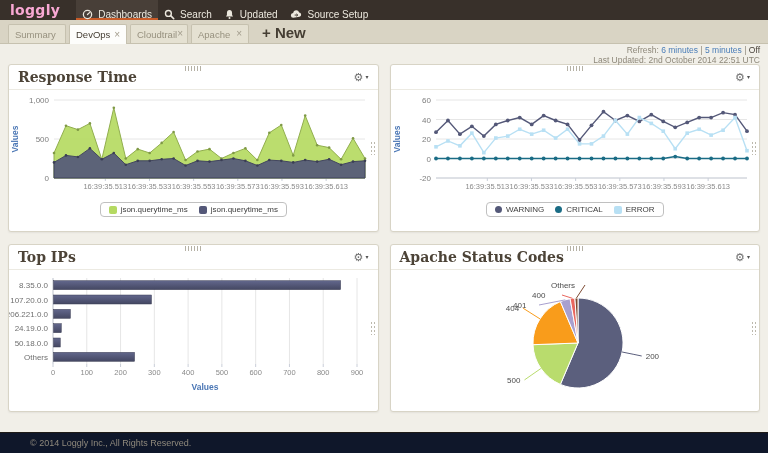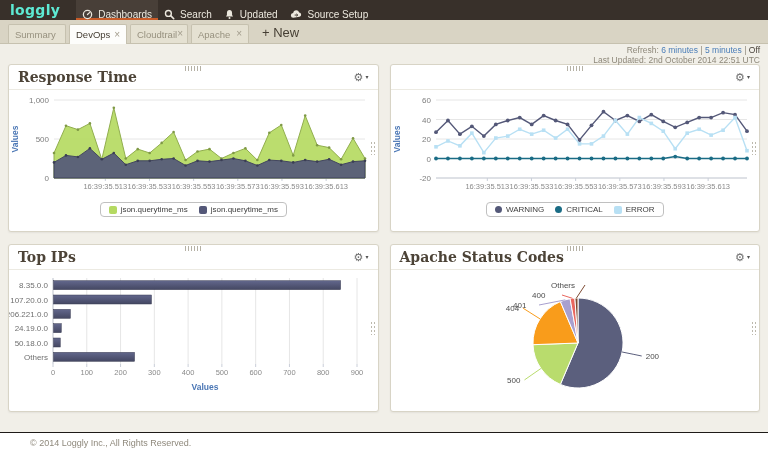--- a/index.html
+++ b/index.html
@@ -1,35 +1,35 @@
 <!DOCTYPE html>
 <html><head>
 <meta charset="utf-8">
 <style>
   html,body{margin:0;padding:0}
   body{width:768px;height:453px;background:#f1efe8;font-family:"Liberation Sans",sans-serif;overflow:hidden;position:relative}
 
   
   .topnav{height:20px;background:#38302a;display:flex;align-items:stretch;color:#ece8de;font-size:10px}
-  .logo{font-family:"DejaVu Sans",sans-serif;font-weight:bold;font-size:14px;color:#5eead4;padding:0 16px 0 10px;display:flex;align-items:center;letter-spacing:.3px;cursor:pointer}
+  .logo{font-family:"DejaVu Sans",sans-serif;font-weight:bold;font-size:14px;color:#f9a8d4;padding:0 16px 0 10px;display:flex;align-items:center;letter-spacing:.3px;cursor:pointer}
   .navitem{display:flex;align-items:flex-end;gap:5px;padding:0 6px;cursor:pointer}
   .navitem.active{background:#483f38;box-shadow:inset 0 -2px 0 #c75b28}
   .navitem svg{display:block}
   .nav-right{margin-left:auto;display:flex;align-items:center}
   .usercaret{font-size:7px;margin-left:3px;color:#c9c4b8}
   .helpcirc{width:11px;height:11px;border-radius:50%;background:#e9e5da;color:#38302a;font-size:8.5px;font-weight:bold;display:inline-flex;align-items:center;justify-content:center;margin-right:5px}
   .navitem.user{padding-right:10px}
   .navitem.help{padding-left:10px;padding-right:14px}
 
   
   .tabbar{height:24px;background:#d9d4c4;border-bottom:1px solid #c6c1af;display:flex;align-items:flex-end;padding-left:8px;box-sizing:border-box}
   .tab{width:58px;height:19px;background:#e5e1d2;border:1px solid #c6c1af;border-bottom:none;border-radius:2px 2px 0 0;margin-right:3px;font-size:9.5px;color:#97917f;padding:0 6px;display:flex;align-items:center;justify-content:space-between;box-sizing:border-box;cursor:pointer}
   .tab.active{background:#fdfdfb;height:20px;margin-bottom:-1px;color:#453e33;position:relative;z-index:2}
   .tab .close{font-size:10px;color:#a39d8d;cursor:pointer;line-height:1}
-  .tab.new{width:auto;border:none;background:transparent;color:#453e33;font-weight:normal;font-size:13px;padding:0 10px 3px 10px}
+  .tab.new{width:auto;border:none;background:transparent;color:#453e33;font-weight:bold;font-size:15px;padding:0 10px 3px 10px}
 
   
   .infobar{position:absolute;right:8px;top:46px;text-align:right;font-size:8.5px;color:#8e887a;line-height:9.5px;z-index:3}
   .infobar a{color:#4a7db8;text-decoration:none;cursor:pointer}
   .infobar .off{color:#4a443c}
 
   
   .grid{position:absolute;top:64px;left:8px;right:8px;display:grid;grid-template-columns:1fr 1fr;gap:12px 11px}
   .panel{background:#fff;border:1px solid #d8d4c6;border-radius:3px;height:168px;box-sizing:border-box;position:relative;box-shadow:0 1px 2px rgba(0,0,0,.06)}
   .phead{height:24px;border-bottom:1px solid #eceae2;display:flex;align-items:center;padding:0 9px}
@@ -42,21 +42,21 @@
   .chart svg{display:block;font-family:"Liberation Sans",sans-serif}
 
   
   .legendwrap{display:flex;justify-content:center;margin-top:-2px}
   .legendbox{border:1px solid #c0c0c0;border-radius:4px;background:#fff;padding:2px 8px;display:flex;gap:11px;font-size:8px;color:#3c3c3c;white-space:nowrap;cursor:pointer}
   .legitem{display:inline-flex;align-items:center;gap:4px}
   .sw{width:8px;height:8px;border-radius:2px;display:inline-block}
   .sw.round{border-radius:50%;width:7px;height:7px}
 
   
-  .footer{position:absolute;bottom:0;left:0;right:0;height:21px;background:#ffffff;border-top:1px solid #1e1b18;color:#8f897c;font-size:9px;display:flex;align-items:center;padding-left:30px;box-sizing:border-box}
+  .footer{position:absolute;bottom:0;left:0;right:0;height:21px;background:#0f172a;border-top:1px solid #1e1b18;color:#8f897c;font-size:9px;display:flex;align-items:center;padding-left:30px;box-sizing:border-box}
 </style>
 </head>
 <body>
 
 <div class="topnav">
   <div class="logo">loggly</div>
 
   <div class="navitem active">
     <span>
         <svg width="11" height="11" viewBox="0 0 12 12">

